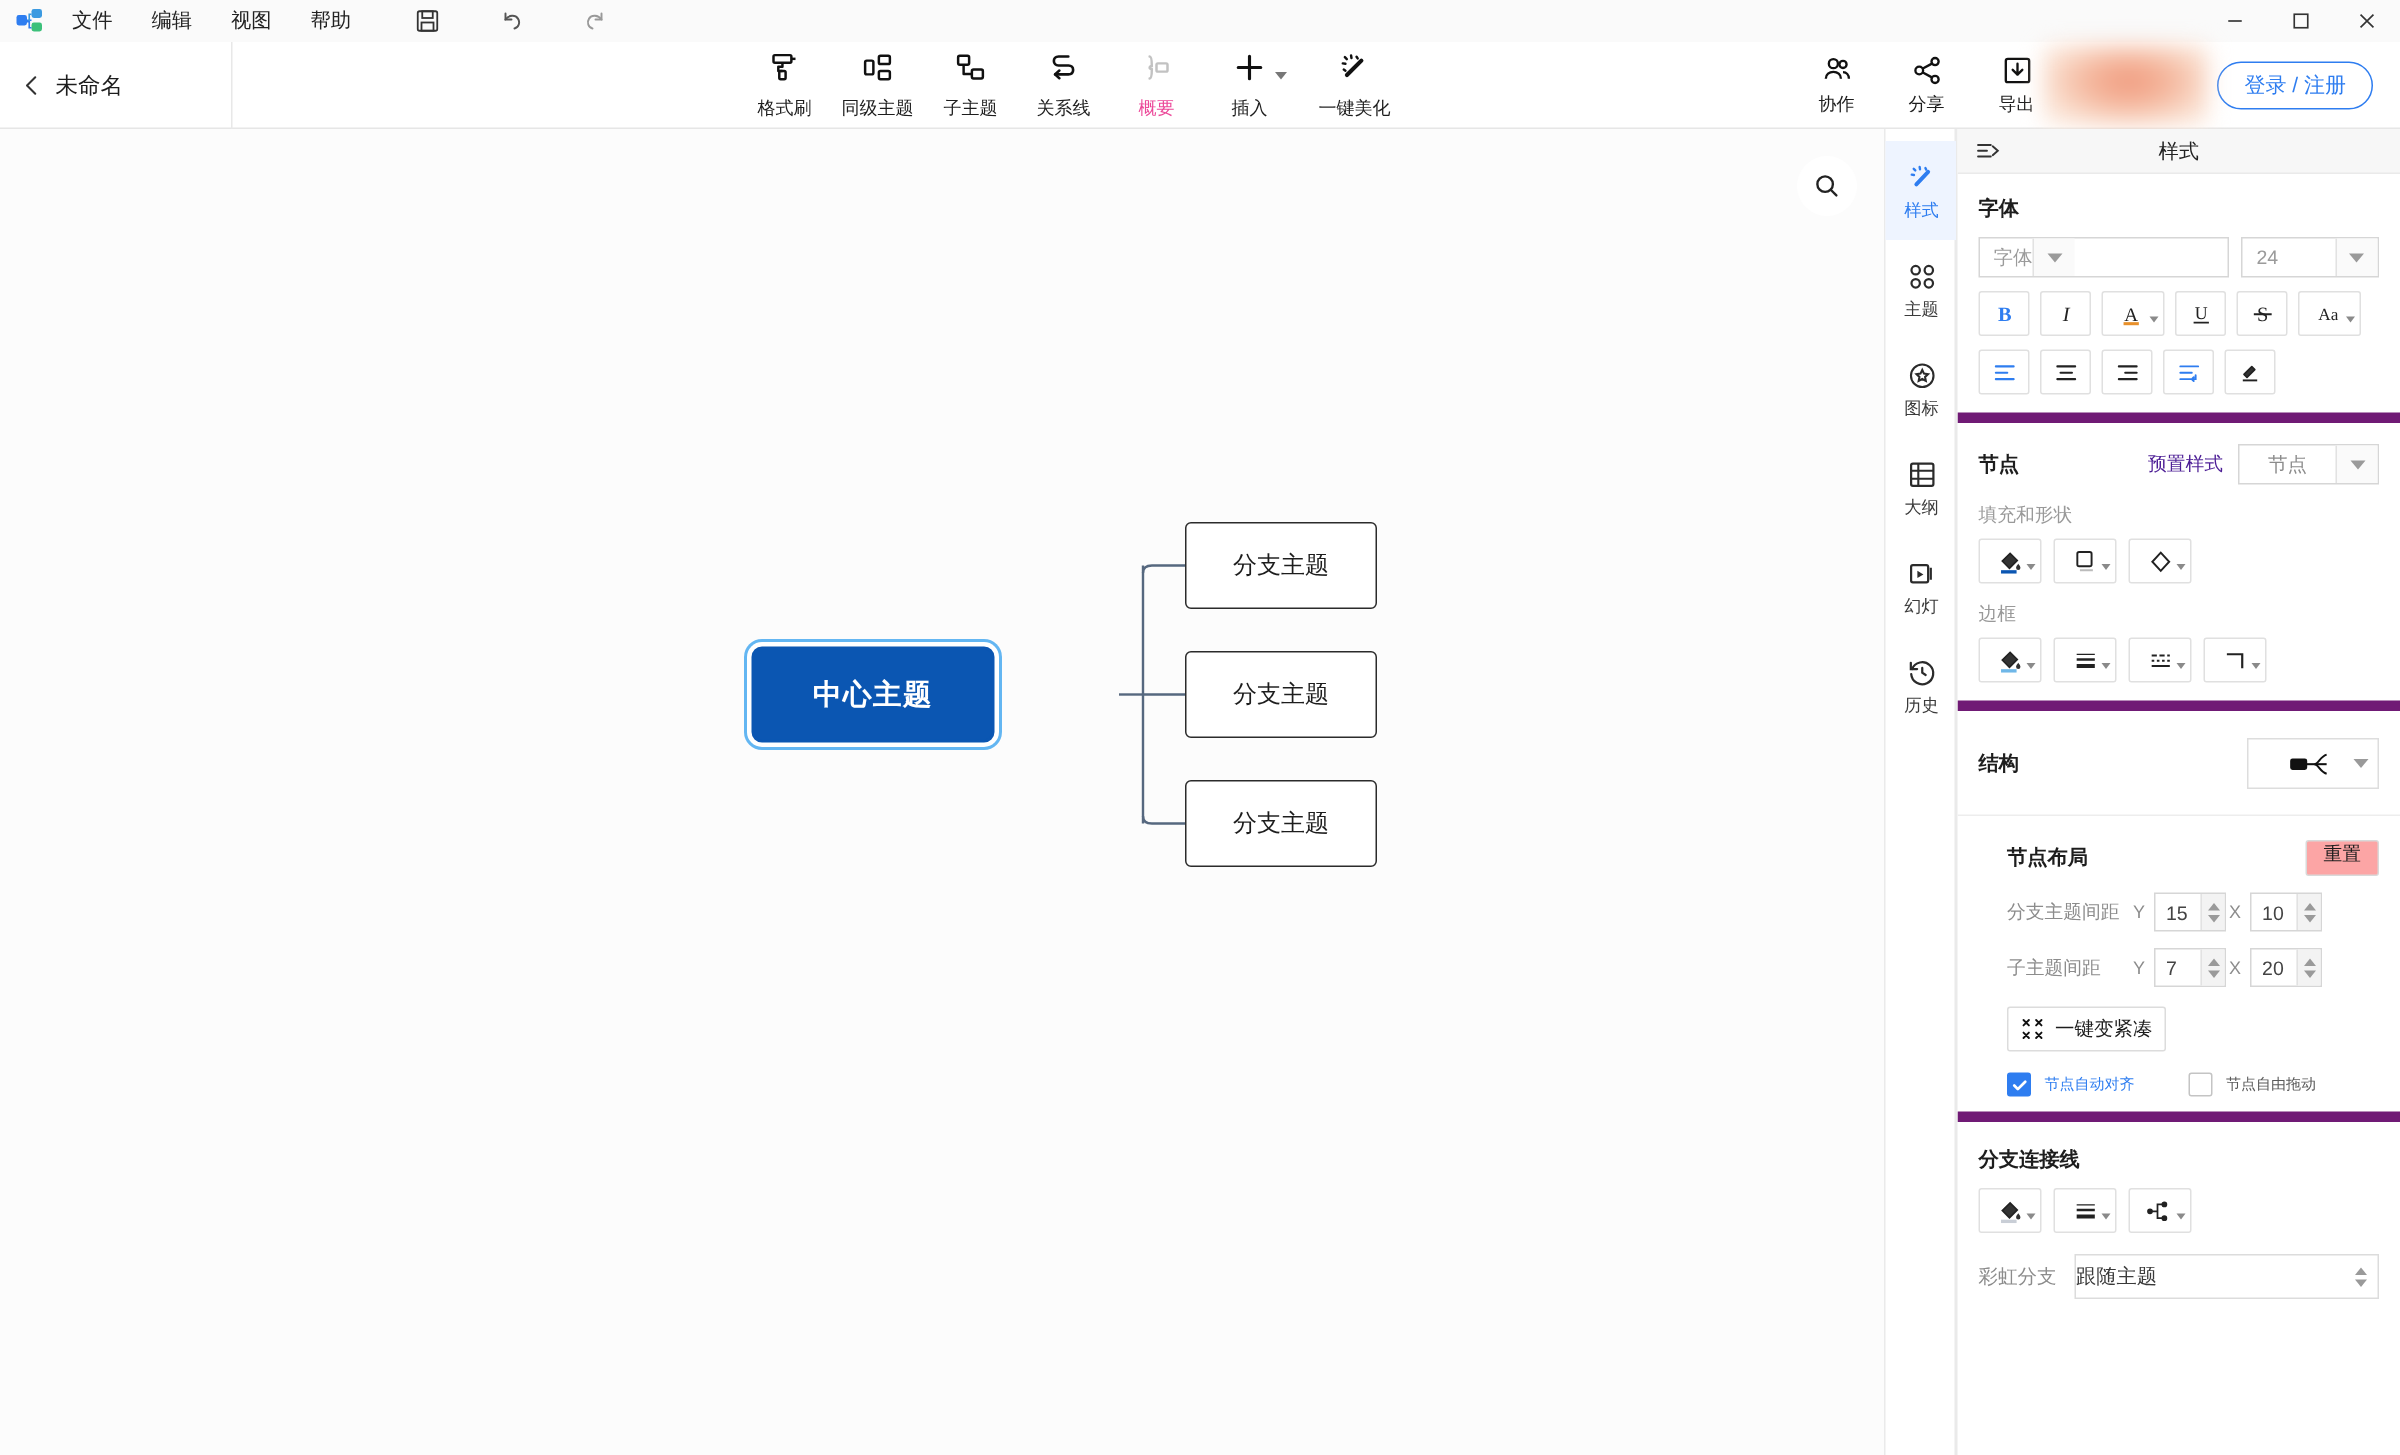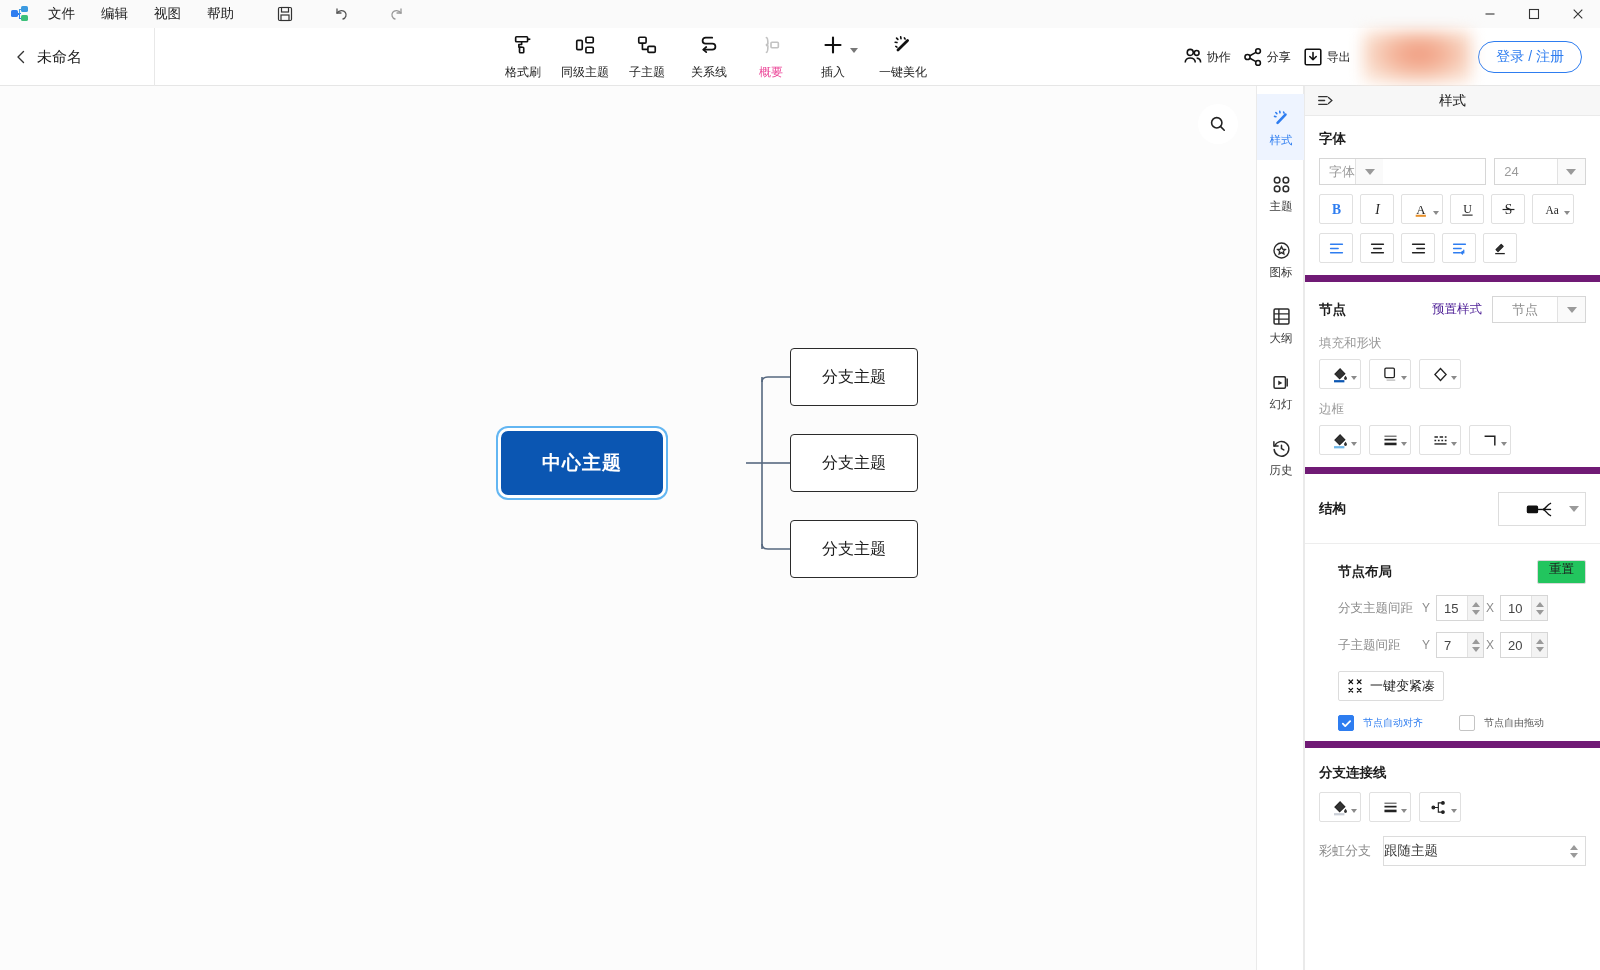--- a/index.html
+++ b/index.html
@@ -45,21 +45,21 @@
     position:relative;
   }
   .tool .ticon { height:22px; display:flex; align-items:center; justify-content:center; color:#111; }
   .tool .tlabel { font-size:12px; color:#1d1d1d; white-space:nowrap; }
   .tool.disabled .ticon, .tool.disabled .tlabel { color:#ec4899; }
   .tool.wide { width:78px; }
   .caret-sm { position:absolute; right:6px; top:20px; width:0;height:0;
     border-left:4px solid transparent;border-right:4px solid transparent;border-top:5px solid #777; }
 
   .rightgroup { position:absolute; right:0; top:0; height:58px; display:flex; align-items:center; }
-  .rtool { width:60px; height:58px; display:flex; flex-direction:row; align-items:center; justify-content:center; gap:3px; }
+  .rtool { width:60px; height:58px; display:flex; flex-direction:column; align-items:flex-end; justify-content:center; gap:3px; }
   .rtool .ticon { height:22px; display:flex; align-items:center; justify-content:center; color:#111; }
   .rtool .tlabel { font-size:12px; color:#1d1d1d; }
   .avatar-blur {
     width:110px; height:54px; margin:0 6px; border-radius:4px;
     background: radial-gradient(ellipse at 52% 45%, #f09a7e 0%, #f4b49a 32%, #f8d3c0 58%, #fbe7da 78%, #fdf3ec 100%);
     filter: blur(7px);
   }
   .login-btn {
     margin-right:18px; height:32px; padding:0 17px; border:1px solid #2e7df0;
     border-radius:16px; color:#2e7df0; font-size:14px; display:flex; align-items:center;
@@ -158,21 +158,21 @@
   .struct-row { display:flex; align-items:center; padding:12px 14px; }
   .struct-lbl { font-size:13.5px; font-weight:700; color:#1d1d1d; }
   .struct-box {
     margin-left:auto; width:88px; height:34px; border:1px solid #ddd; background:#fff;
     display:flex; align-items:center; justify-content:center; position:relative; cursor:pointer;
   }
   .struct-box .dd2 { position:absolute; right:6px; }
 
   .reset-btn {
     margin-left:auto; height:24px; padding:0 11px; border:1px solid #d9d9d9;
-    background:#22c55e; font-size:12.5px; color:#1d1d1d; border-radius:2px; cursor:pointer;
+    background:#fca5a5; font-size:12.5px; color:#1d1d1d; border-radius:2px; cursor:pointer;
   }
 
   .spacing-row { display:flex; align-items:center; margin-top:11px; }
   .sp-lbl { font-size:12.5px; color:#8c8c8c; width:82px; }
   .axis { font-size:12px; color:#8c8c8c; margin:0 6px 0 2px; }
   .spin {
     width:48px; height:26px; border:1px solid #d6d6d6; background:#fff;
     display:flex; align-items:center; position:relative;
   }
   .spin .v { padding-left:7px; font-size:13px; color:#444; }

